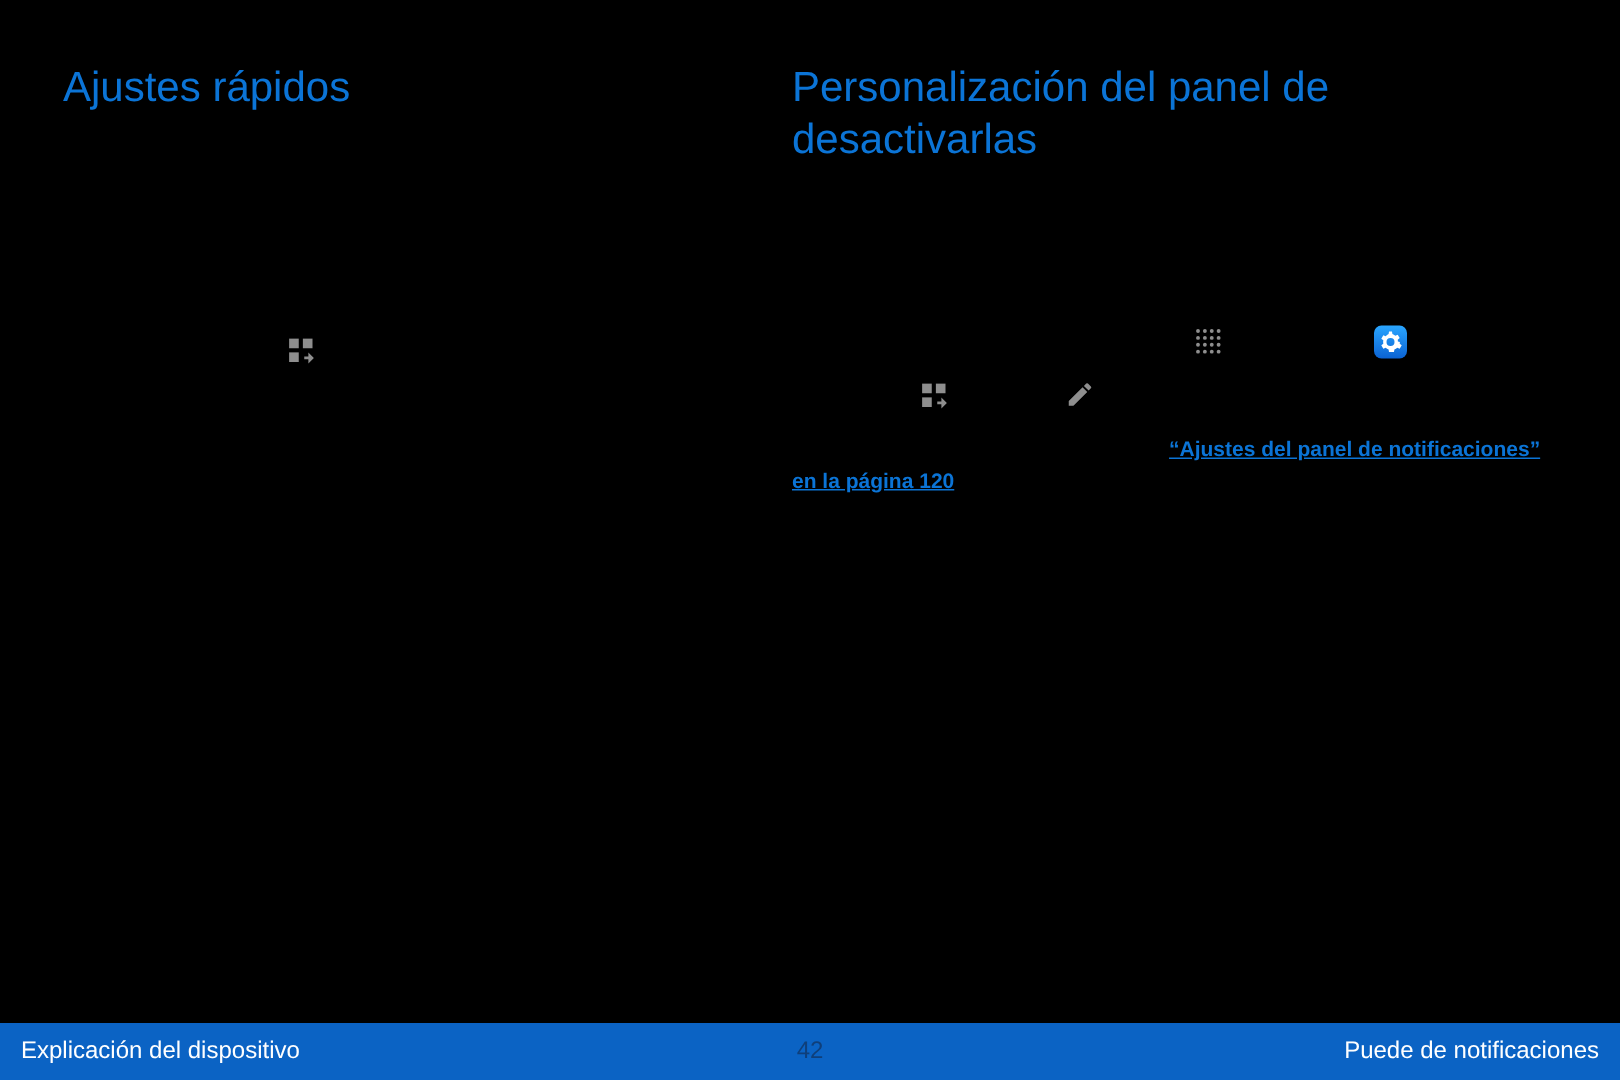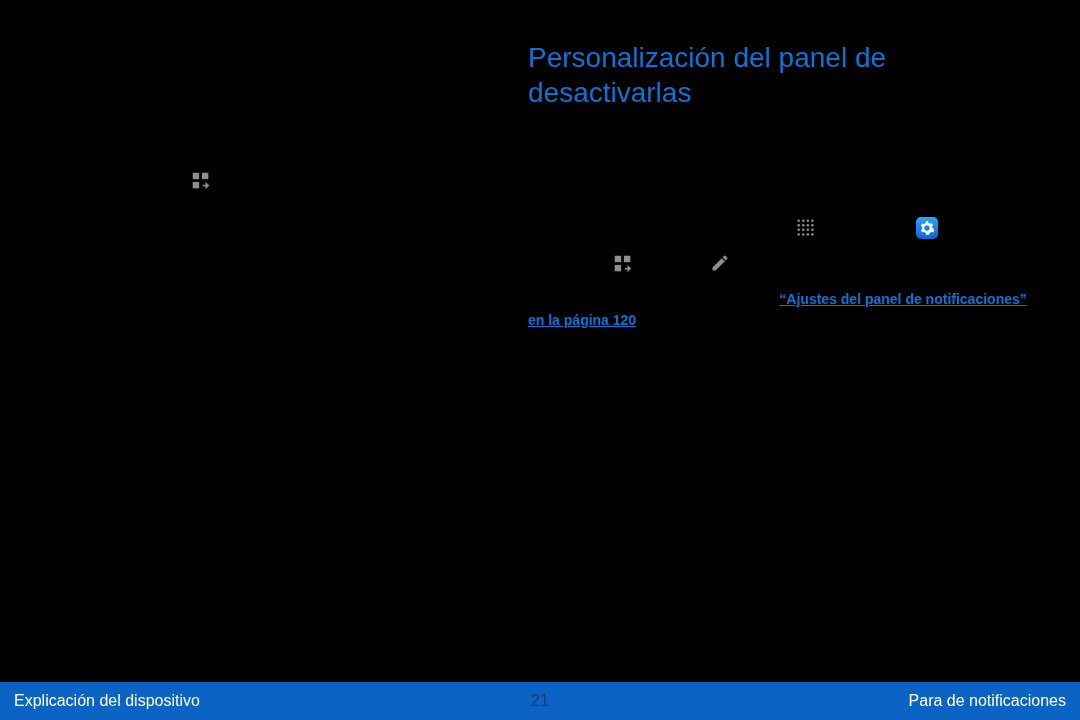--- a/index.html
+++ b/index.html
@@ -105,20 +105,21 @@
     color: #0f3f7a;
     font-size: 16px;
   }
 </style>
 </head>
 <body>
 
 <div class="page">
 
   <div class="col-left">
+    <h2 class="section-title">Ajustes rápidos</h2>
 
     <p class="body">Además de las notificaciones, el panel de notificaciones también brinda acceso rápido a las funciones del dispositivo, como Wi-Fi, permitiéndole activarlas y desactivarlas rápidamente.</p>
 
     <p class="body">Para ver ajustes rápidos adicionales:</p>
 
     <div class="step block">
       <span class="bullet-num">►</span>
       <span>Deslice el dedo hacia la izquierda o hacia la derecha por los ajustes visibles, o pulse en </span>
       <span class="icon">
         <svg viewBox="0 0 24 24" width="22" height="22">
@@ -195,17 +196,17 @@
 
     <p class="body">
       <span>Para obtener más información, consulte </span>
       <a class="link">“Ajustes del panel de notificaciones” en la página 120</a>
       <span>.</span>
     </p>
   </div>
 
   <div class="footer">
     <span>Explicación del dispositivo</span>
-    <span class="center">21</span>
-    <span>Para de notificaciones</span>
+    <span class="center">42</span>
+    <span>Puede de notificaciones</span>
   </div>
 
 </div>
 
 </body></html>

